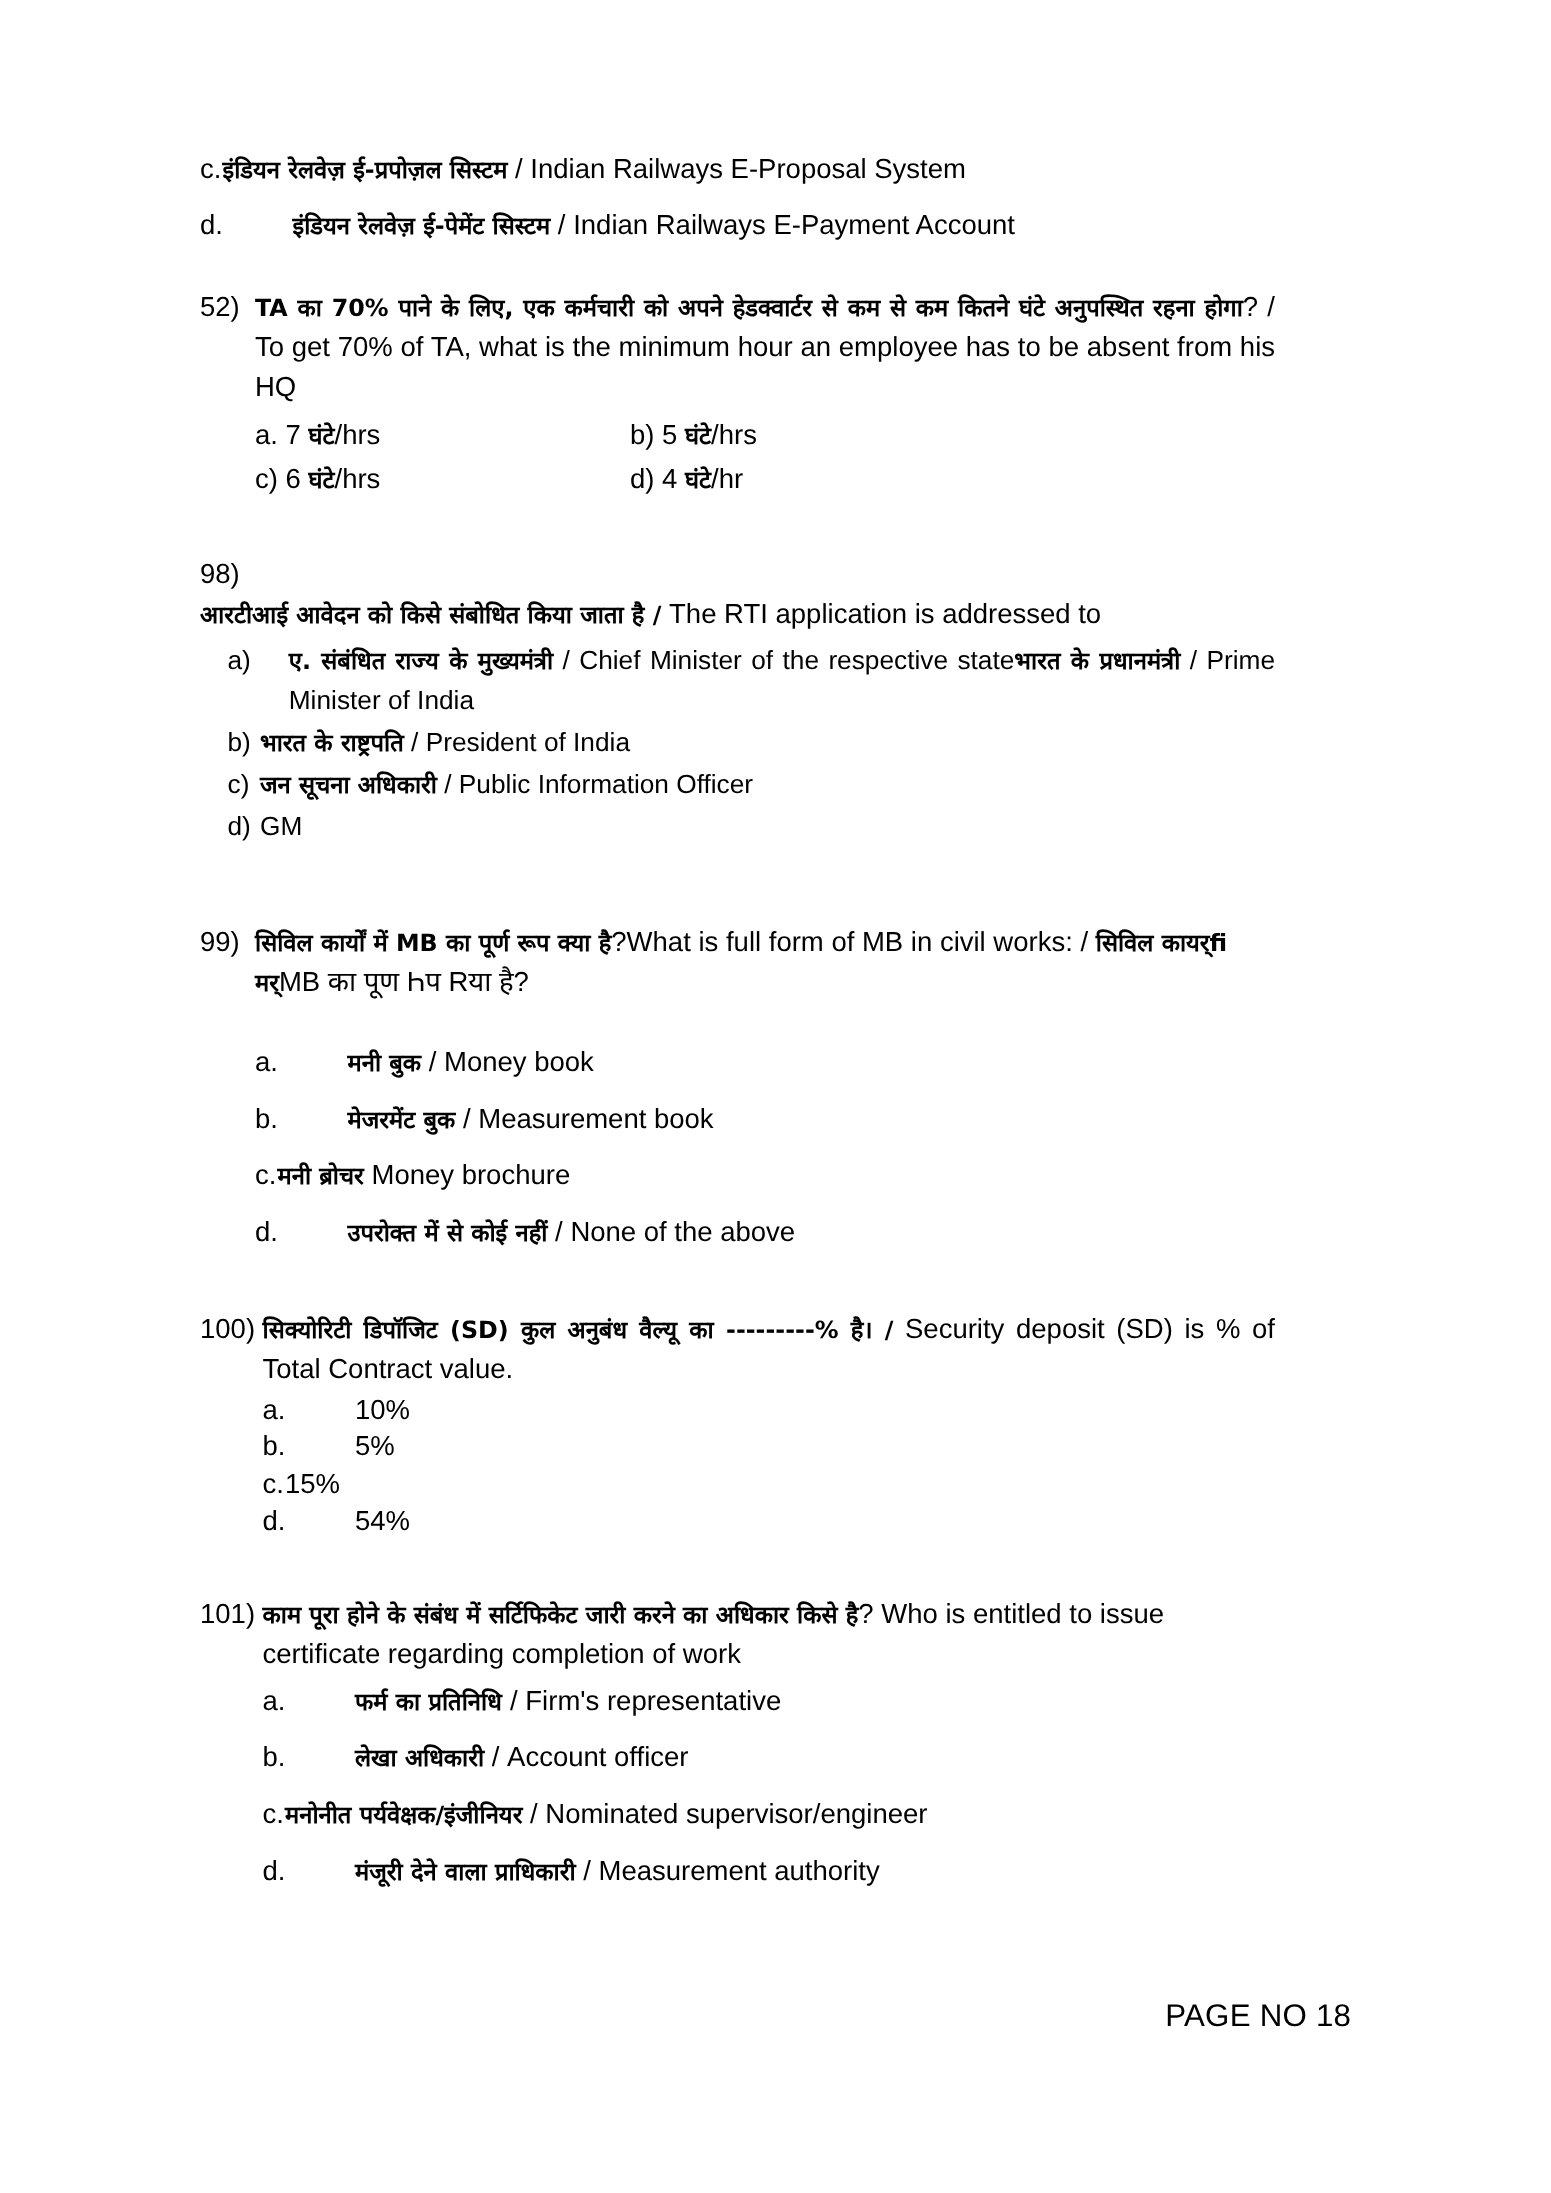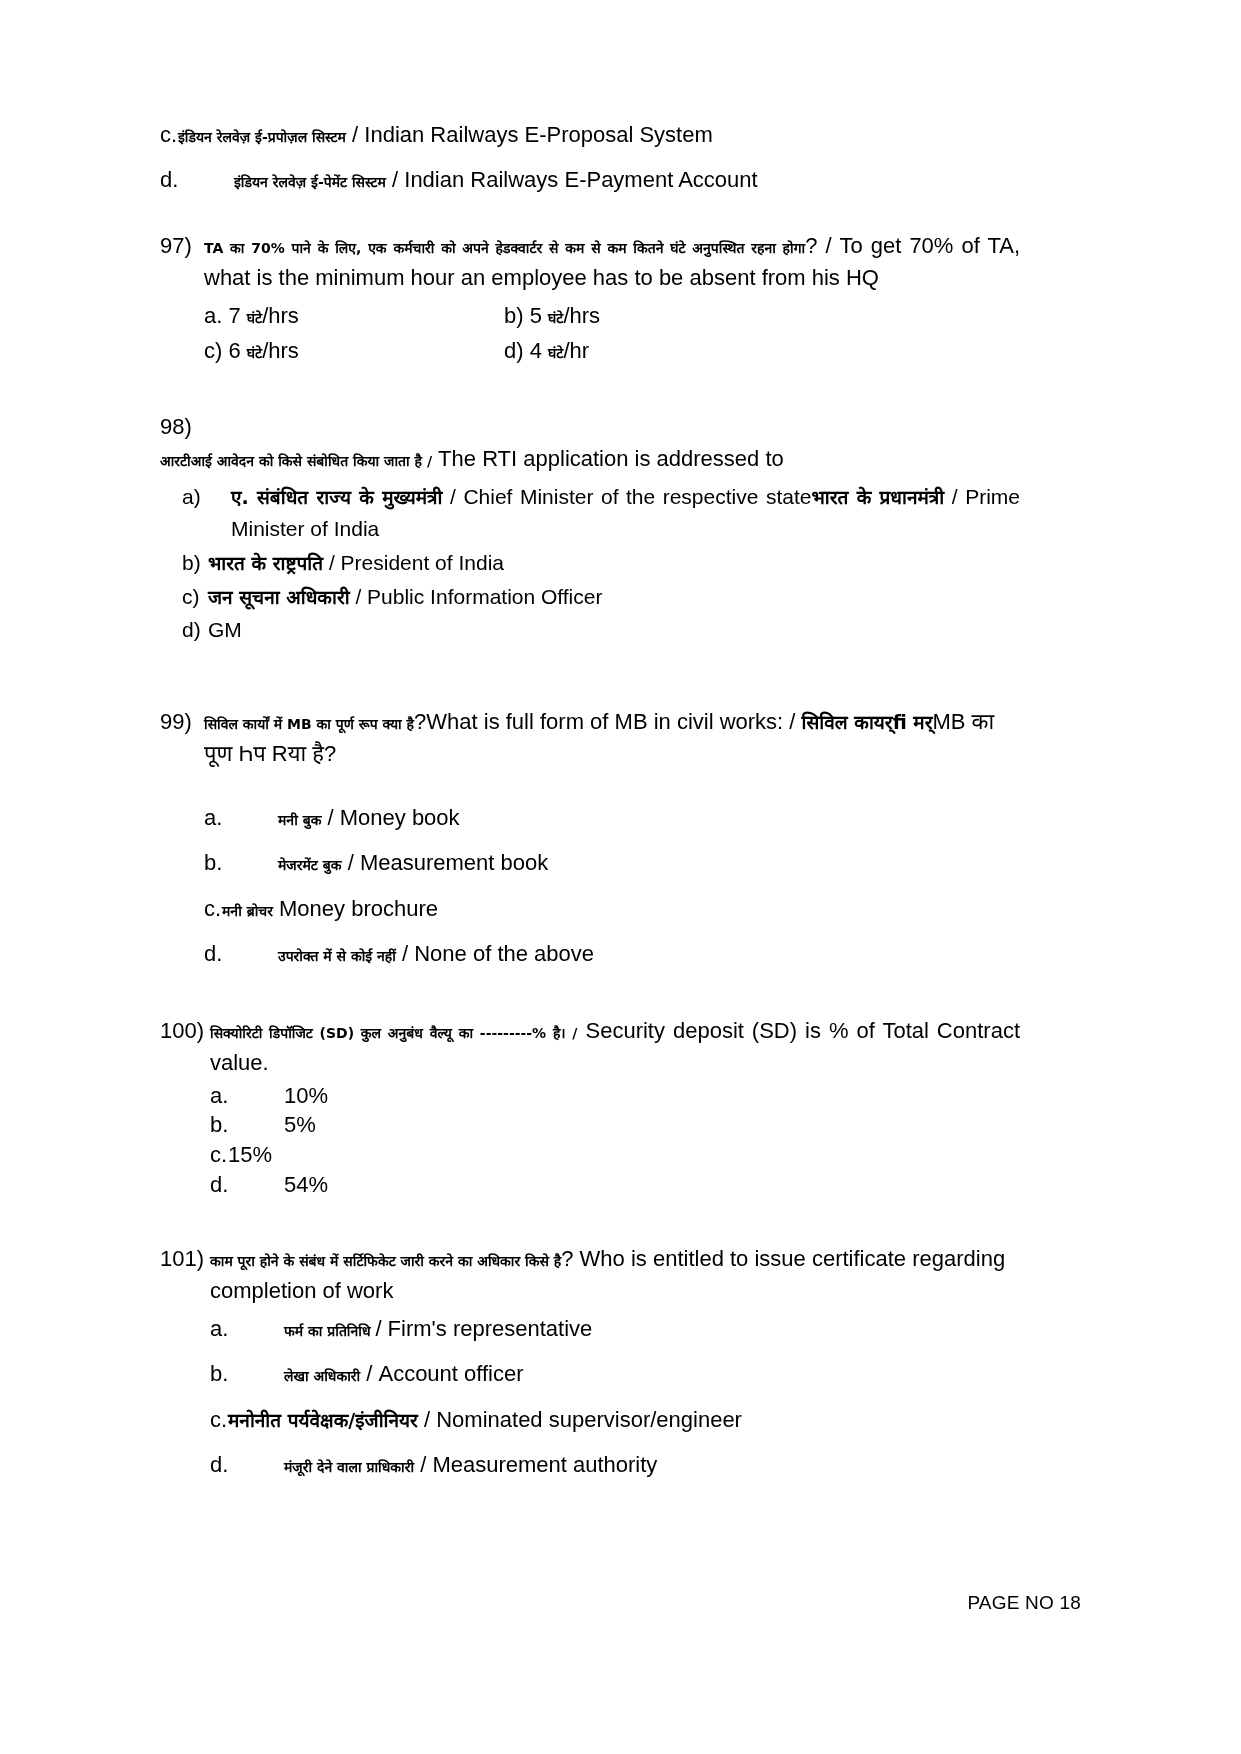--- a/index.html
+++ b/index.html
@@ -23,21 +23,21 @@
     box-sizing: border-box;
     padding: 118px 160px 60px 160px;
   }
   .content {
     width: 860px;
     position: relative;
   }
   .dev {
     font-weight: bold;
     font-family: "DejaVu Sans", "Liberation Sans", sans-serif;
-    font-size: 14px;
+    font-size: 19px;
   }
   .dev-sm {
     font-weight: bold;
     font-family: "DejaVu Sans", "Liberation Sans", sans-serif;
     font-size: 19px;
   }
   .eng { font-weight: normal; }
 
   
   .lead-opts { margin-bottom: 34px; }
@@ -103,22 +103,22 @@
   .li98 .bdy { flex: 1 1 auto; }
   .li98 .bdy.just { text-align: justify; margin-left: 23px; }
 
   
   .compact .opt-row { line-height: 1.35; }
 
   
   .footer {
     position: absolute;
     right: 160px;
-    bottom: 140px;
-    font-size: 19px;
+    bottom: 126px;
+    font-size: 25px;
     letter-spacing: 0.2px;
     color: #000;
   }
 </style>
 </head>
 <body>
 
 <div class="page">
   <div class="content">
 
@@ -127,21 +127,21 @@
         <span class="opt-lbl">c.</span>
         <span class="opt-body"><span class="dev">इंडियन रेलवेज़ ई-प्रपोज़ल सिस्टम</span><span class="eng"> / </span><span class="eng">Indian Railways E-Proposal System</span></span>
       </div>
       <div class="opt-row" style="margin-top:12px;">
         <span class="opt-lbl wide">d.</span>
         <span class="opt-body"><span class="dev">इंडियन रेलवेज़ ई-पेमेंट सिस्टम</span><span class="eng"> / </span><span class="eng">Indian Railways E-Payment Account</span></span>
       </div>
     </div>
 
     <div class="q">
-      <div class="q-num">97)</div>
+      <div class="q-num">52)</div>
       <div class="q-body">
         <div class="q-stem"><span class="dev">TA का 70% पाने के लिए, एक कर्मचारी को अपने हेडक्वार्टर से कम से कम कितने घंटे अनुपस्थित रहना होगा</span><span class="eng">? / To get 70% of TA, what is the minimum hour an employee has to be absent from his HQ</span></div>
         <div class="opts">
           <div class="two-col">
             <div class="col-a"><span>a. 7 </span><span class="dev">घंटे</span><span>/hrs</span></div>
             <div class="col-b"><span>b) 5 </span><span class="dev">घंटे</span><span>/hrs</span></div>
           </div>
           <div class="two-col">
             <div class="col-a"><span>c) 6 </span><span class="dev">घंटे</span><span>/hrs</span></div>
             <div class="col-b"><span>d) 4 </span><span class="dev">घंटे</span><span>/hr</span></div>

